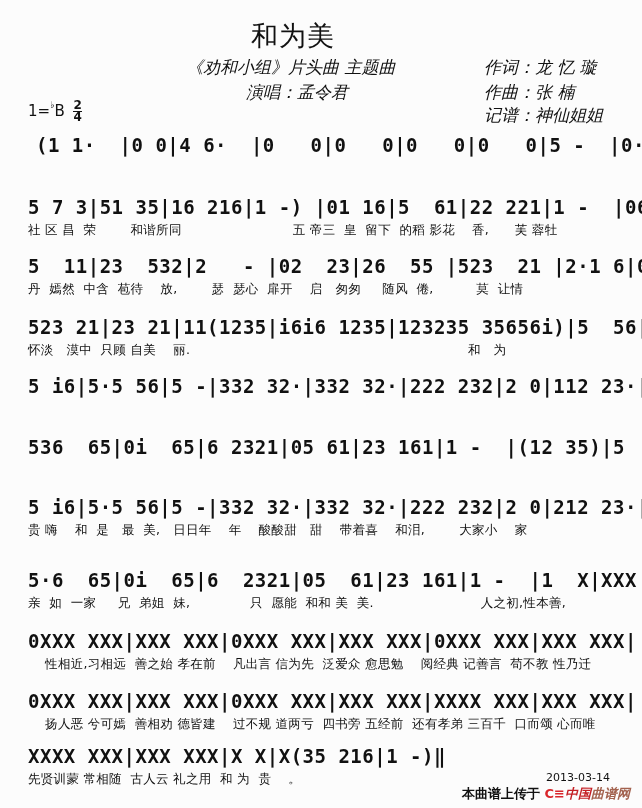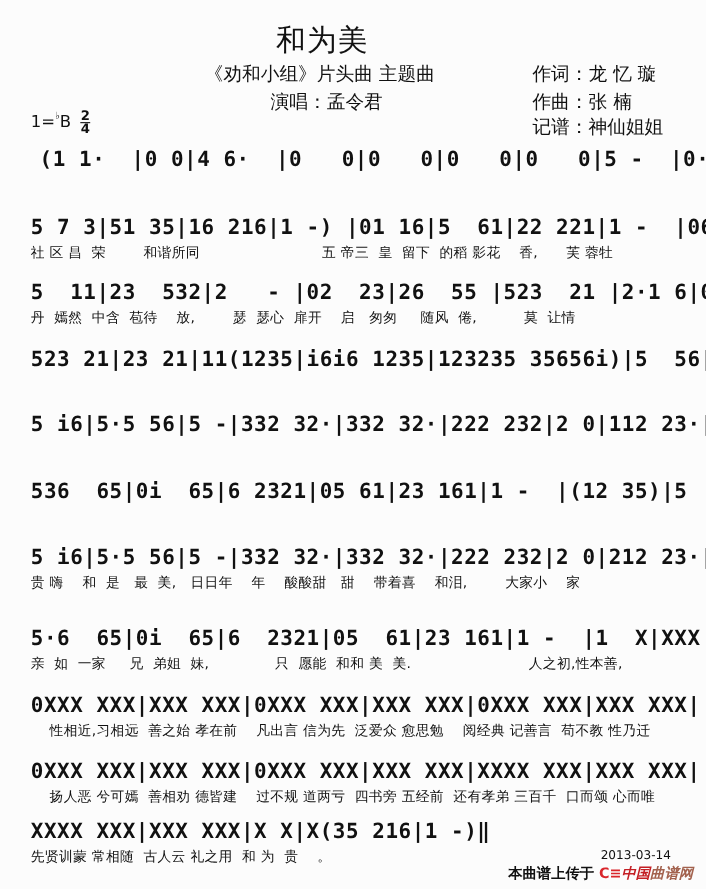--- a/index.html
+++ b/index.html
@@ -1,19 +1,19 @@
 <!DOCTYPE html>
 <html><head>
 <meta charset="utf-8">
 <style>
   html,body{margin:0;padding:0;}
   body{width:642px;height:808px;background:#fcfcfc;position:relative;overflow:hidden;font-family:"DejaVu Sans","Liberation Sans",sans-serif;color:#111;}
   .abs{position:absolute;white-space:nowrap;}
   .title{left:0;width:586px;top:18px;text-align:center;font-size:27px;letter-spacing:1px;}
-  .sub{font-size:17px;}
+  .sub{font-size:17px;font-style:italic;}
   .key{left:28px;top:100px;font-size:15px;}
   .key sup{font-size:9px;position:relative;top:-2px;}
   .frac{display:inline-block;vertical-align:middle;text-align:center;font-size:12px;line-height:11px;font-weight:bold;margin-left:4px;}
   .frac span{display:block;}
   .frac span:first-child{border-bottom:1px solid #111;}
   .row{position:absolute;left:28px;width:600px;height:56px;}
   .notes{position:absolute;left:0;top:0;height:26px;font-family:"DejaVu Sans Mono","Liberation Mono",monospace;font-weight:bold;font-size:19px;letter-spacing:0.5px;white-space:pre;line-height:26px;}
   .lyrics{position:absolute;left:0;top:28px;font-size:12.5px;white-space:pre;letter-spacing:0.3px;}
   .footer-date{right:32px;top:771px;font-size:11px;}
   .footer{right:12px;top:785px;font-size:13px;font-weight:bold;}
@@ -43,20 +43,21 @@
   <div class="row" style="top:194px;">
     <div class="notes">5 7 3|51 35|16 216|1 -) |01 16|5  61|22 221|1 -  |06 65|</div>
     <div class="lyrics">社 区 昌  荣        和谐所同                          五 帝三  皇  留下  的稻 影花    香,      芙 蓉牡</div>
   </div>
   <div class="row" style="top:253px;">
     <div class="notes">5  11|23  532|2   - |02  23|26  55 |523  21 |2·1 6|06  65|</div>
     <div class="lyrics">丹  嫣然  中含  苞待    放,        瑟  瑟心  扉开    启   匆匆     随风  倦,          莫  让情</div>
   </div>
   <div class="row" style="top:314px;">
     <div class="notes">523 21|23 21|11(1235|i6i6 1235|123235 35656i)|5  56|</div>
+    <div class="lyrics">怀淡   漠中  只顾 自美    丽.                                                                 和   为</div>
   </div>
   <div class="row" style="top:373px;">
     <div class="notes">5 i6|5·5 56|5 -|332 32·|332 32·|222 232|2 0|112 23·|</div>
   </div>
   <div class="row" style="top:434px;">
     <div class="notes">536  65|0i  65|6 2321|05 61|23 161|1 -  |(12 35)|5  56|</div>
   </div>
   <div class="row" style="top:494px;">
     <div class="notes">5 i6|5·5 56|5 -|332 32·|332 32·|222 232|2 0|212 23·|</div>
     <div class="lyrics">贵 嗨    和  是   最  美,   日日年    年    酸酸甜   甜    带着喜    和泪,        大家小    家</div>

